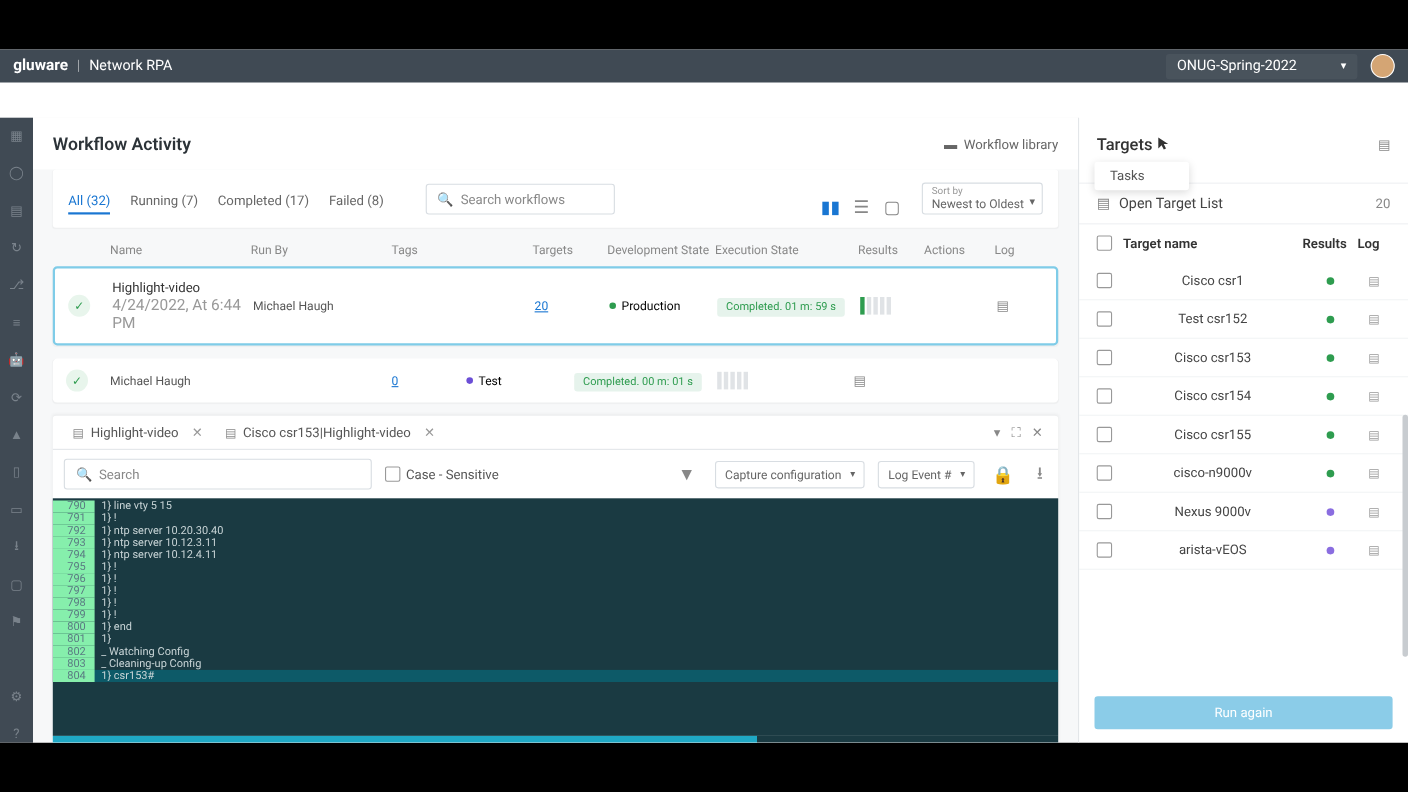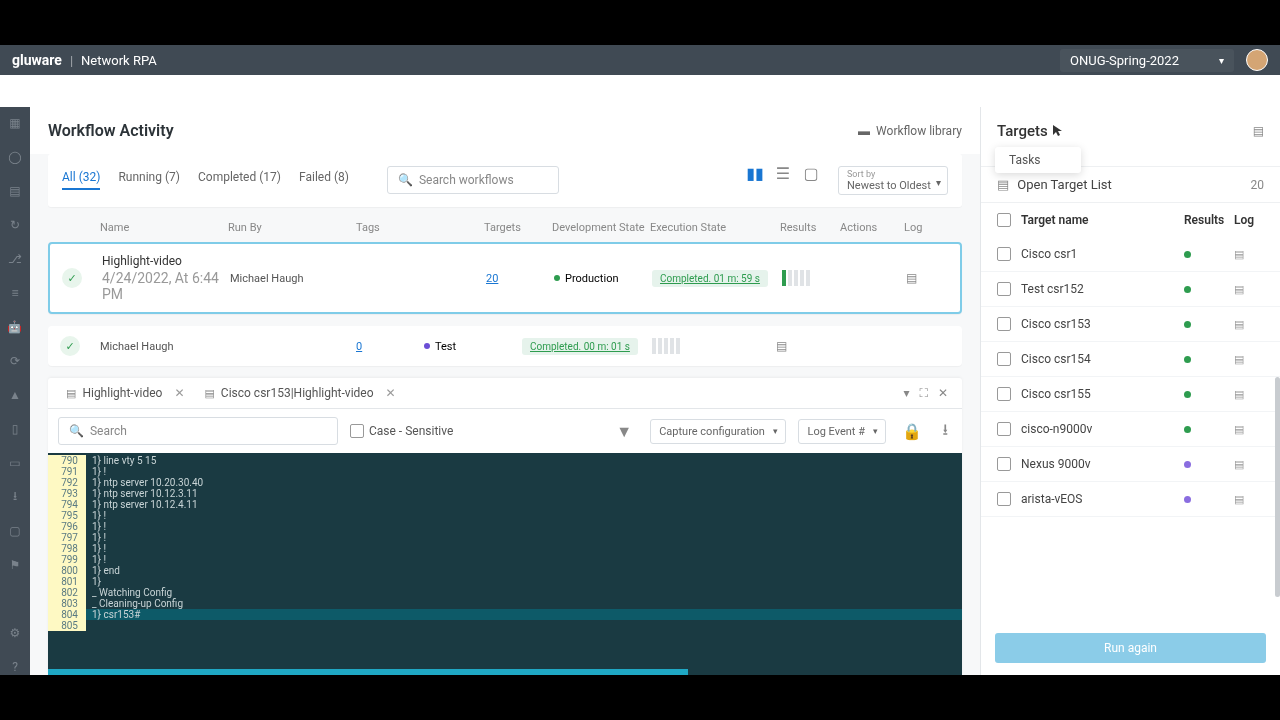--- a/index.html
+++ b/index.html
@@ -22,21 +22,21 @@
 
 .main { flex: 1; display: flex; min-height: 0; }
 .center { flex: 1; display: flex; flex-direction: column; min-width: 0; background: #f7f8f9; }
 .right { width: 300px; background: #fff; border-left: 1px solid #e3e6e9; display: flex; flex-direction: column; padding: 12px 0 0 0; position: relative; }
 
 .header { display: flex; align-items: center; padding: 14px 18px; background: #fff; }
 .header h1 { font-size: 16px; font-weight: 600; color: #2c3338; }
 .wf-lib { display: flex; align-items: center; color: #666; font-size: 12px; cursor: pointer; }
 .wf-lib .ico { margin-right: 6px; }
 
-.filterbar { margin: 0 18px; background: #fff; border-radius: 3px; padding: 12px 14px; display: flex; align-items: flex-start; gap: 18px; box-shadow: 0 1px 1px rgba(0,0,0,0.04); }
+.filterbar { margin: 0 18px; background: #fff; border-radius: 3px; padding: 12px 14px; display: flex; align-items: flex-end; gap: 18px; box-shadow: 0 1px 1px rgba(0,0,0,0.04); }
 .tabs { display: flex; gap: 18px; font-size: 12px; }
 .tab { color: #666; cursor: pointer; padding: 4px 0; }
 .tab.active { color: #1976d2; border-bottom: 2px solid #1976d2; }
 .search { flex: 1; display: flex; align-items: center; border: 1px solid #d8dde2; border-radius: 3px; padding: 6px 10px; color: #888; font-size: 12px; max-width: 300px; margin-left: 20px; }
 .search .sic { margin-right: 6px; }
 .viewicons { display: flex; gap: 10px; align-items: center; }
 .viewicons .vi { width: 18px; height: 14px; cursor: pointer; display: flex; align-items: center; justify-content: center; color: #888; }
 .viewicons .vi.active { color: #1976d2; }
 .sort { border: 1px solid #d8dde2; border-radius: 3px; padding: 2px 8px; font-size: 11px; color: #666; display: flex; flex-direction: column; min-width: 110px; position: relative; cursor: pointer; }
 .sort .lbl { font-size: 9px; color: #999; }
@@ -62,21 +62,21 @@
 .row .namecol .nm { color: #333; font-size: 12px; }
 .row .namecol .dt { color: #999; font-size: 14px; margin-top: 2px; }
 .row .runby { width: 128px; color: #555; font-size: 11px; }
 .row .tags { width: 128px; }
 .row .targets { width: 68px; color: #1976d2; text-decoration: underline; font-size: 11px; }
 .row .dev { width: 98px; display: flex; align-items: center; font-size: 11px; }
 .row .dev .d { width: 6px; height: 6px; border-radius: 50%; margin-right: 5px; }
 .row .dev .prod { background: #2e9c4f; }
 .row .dev .test { background: #6b4ed6; }
 .row .exec { width: 130px; }
-.row .exec .badge { background: #e6f3ec; color: #2e9c4f; font-size: 10px; padding: 3px 8px; border-radius: 3px; text-decoration: underline; }
+.row .exec .badge { background: #e6f3ec; color: #2e9c4f; font-size: 10px; padding: 3px 8px; border-radius: 3px; }
 .row .results { width: 60px; display: flex; gap: 2px; }
 .row .results .bar { width: 4px; height: 16px; background: #e0e3e6; }
 .row .results .bar.g { background: #2e9c4f; }
 .row .actions { width: 64px; }
 .row .log { width: 30px; color: #888; cursor: pointer; }
 
 .bottompanel { margin: 0 18px; background: #fff; border-radius: 3px 3px 0 0; flex: 1; display: flex; flex-direction: column; min-height: 0; box-shadow: 0 -1px 3px rgba(0,0,0,0.05); }
 .btabs { display: flex; align-items: center; border-bottom: 1px solid #e3e6e9; padding: 0 8px; }
 .btab { display: flex; align-items: center; padding: 8px 10px; font-size: 12px; color: #555; gap: 6px; cursor: pointer; }
 .btab .ico { color: #888; font-size: 11px; }
@@ -88,40 +88,40 @@
 .cb { display: flex; align-items: center; font-size: 12px; color: #555; gap: 5px; }
 .cb .box { width: 14px; height: 14px; border: 1.5px solid #999; border-radius: 2px; }
 .btoolbar .sp { flex: 1; }
 .btoolbar .filtic { color: #888; cursor: pointer; padding: 0 6px; }
 .dd { border: 1px solid #d8dde2; border-radius: 3px; padding: 5px 8px; font-size: 11px; color: #666; display: flex; align-items: center; gap: 8px; cursor: pointer; }
 .dd .chev { font-size: 9px; }
 .btoolbar .ic { color: #888; cursor: pointer; padding: 0 4px; }
 
 .console { flex: 1; background: #1a3a42; color: #c8d4d6; font-family: Consolas, monospace; font-size: 10px; overflow: hidden; padding: 2px 0; }
 .console .ln { display: flex; }
-.console .ln .no { width: 38px; text-align: right; padding-right: 8px; color: #5a7a82; background: #fef9c3; }
+.console .ln .no { width: 38px; text-align: right; padding-right: 8px; color: #5a7a82; background: #86efac; }
 .console .ln .tx { padding-left: 6px; white-space: pre; }
 .console .hl { background: #0d5a68; }
 .scrollhint { height: 6px; background: linear-gradient(to right, #1fa8c4 70%, #1a3a42 70%); }
 
 
 .rhead { padding: 0 16px 8px 16px; display: flex; align-items: center; position: relative; }
 .rhead h2 { font-size: 15px; color: #333; font-weight: 500; }
 .rhead .cursor { margin-left: 4px; margin-top: 4px; }
 .rhead .ricon { margin-left: auto; color: #888; font-size: 12px; cursor: pointer; }
 .popup { position: absolute; top: 28px; left: 14px; background: #fff; box-shadow: 0 2px 8px rgba(0,0,0,0.15); border-radius: 3px; padding: 6px 40px 6px 14px; font-size: 12px; color: #555; z-index: 5; }
 .otl { padding: 10px 16px; display: flex; align-items: center; font-size: 13px; color: #444; border-top: 1px solid #eef0f2; border-bottom: 1px solid #eef0f2; margin-top: 16px; }
 .otl .ico { margin-right: 8px; color: #888; }
 .otl .cnt { margin-left: auto; color: #888; font-size: 12px; }
 .thdr { display: flex; padding: 10px 16px; font-size: 12px; font-weight: 600; color: #333; align-items: center; }
 .thdr .box { width: 14px; height: 14px; border: 1.5px solid #999; border-radius: 2px; margin-right: 10px; }
 .thdr .tname { flex: 1; }
 .thdr .res { width: 50px; }
 .thdr .lg { width: 30px; }
-.tlist { flex: 1; overflow-y: auto; }
+.tlist { flex: 1; overflow-y: auto; text-align: center; }
 .trow { display: flex; padding: 10px 16px; font-size: 12px; color: #444; align-items: center; border-bottom: 1px solid #f2f4f6; cursor: pointer; }
 .trow .box { width: 14px; height: 14px; border: 1.5px solid #999; border-radius: 2px; margin-right: 10px; }
 .trow .tn { flex: 1; }
 .trow .rd { width: 50px; }
 .trow .rd .dot { width: 7px; height: 7px; border-radius: 50%; display: inline-block; }
 .trow .rd .g { background: #2e9c4f; }
 .trow .rd .p { background: #8a6de0; }
 .trow .lgi { width: 30px; color: #999; font-size: 11px; }
 .runagain { margin: 12px 14px; background: #8bcce8; color: #fff; text-align: center; padding: 8px 0; border-radius: 3px; font-size: 12px; cursor: pointer; }
 .rscroll { position: absolute; right: 0; top: 270px; width: 5px; height: 220px; background: #c8ccd0; border-radius: 3px; }
@@ -358,24 +358,20 @@
                 <span class="tx">_ Watching Config</span>
               </div>
               <div class="ln">
                 <span class="no">803</span>
                 <span class="tx">_ Cleaning-up Config</span>
               </div>
               <div class="ln hl">
                 <span class="no">804</span>
                 <span class="tx">1} csr153#</span>
               </div>
-              <div class="ln">
-                <span class="no">805</span>
-                <span class="tx"></span>
-              </div>
             </div>
           <div class="scrollhint"></div>
         </div>
       </div>
 
       <div class="right">
         <div class="rhead">
           <h2>Targets</h2>
           <span class="cursor">
             <svg width="12" height="14" viewBox="0 0 12 14">

